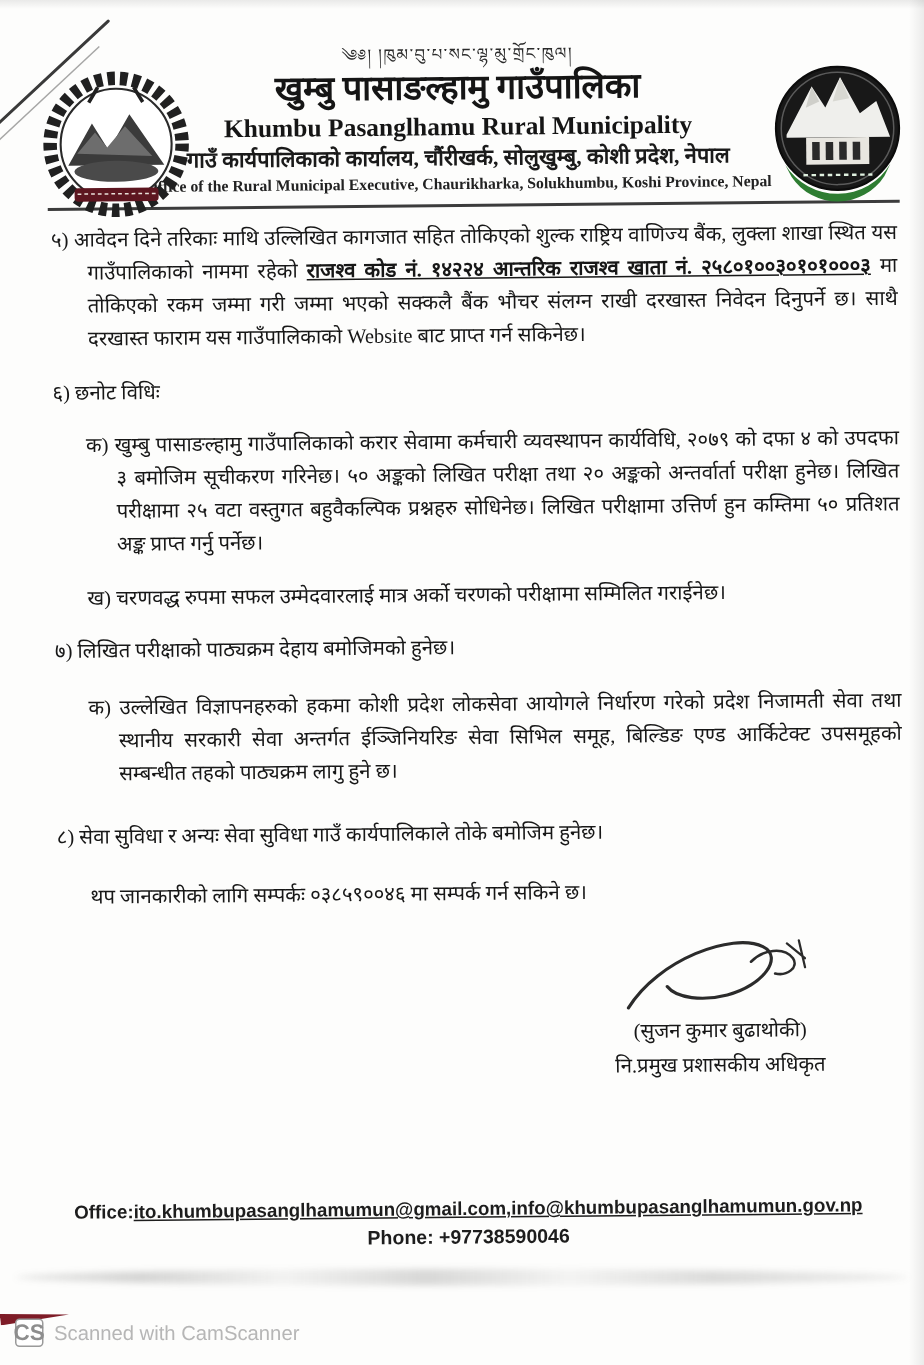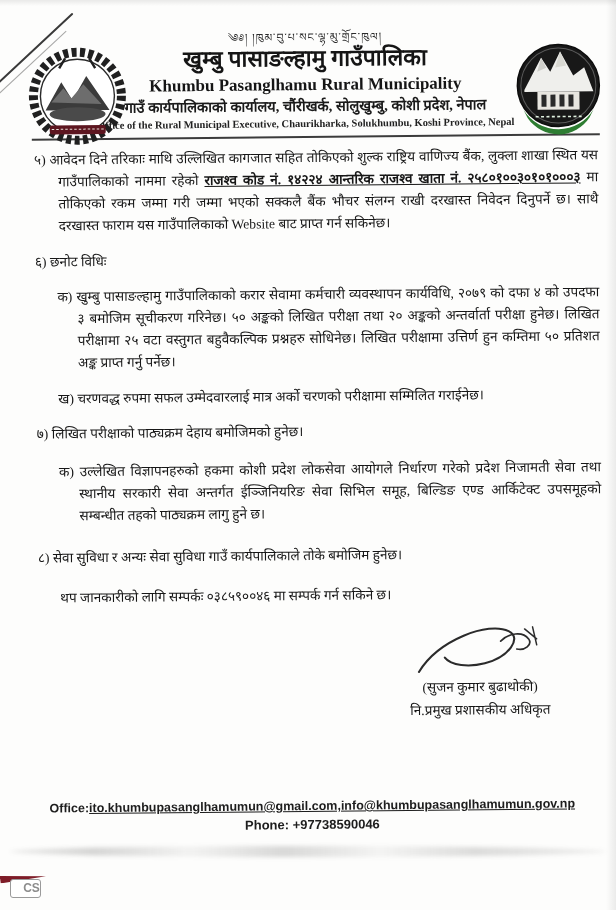--- a/index.html
+++ b/index.html
@@ -82,21 +82,21 @@
   }
   
   .cam-bar{
     position:absolute;left:0;top:866px;width:100%;height:44px;
     display:flex;align-items:center;gap:7px;padding-left:10px;box-sizing:border-box;
     font-family:"Liberation Sans","DejaVu Sans",sans-serif;
   }
   .cs-badge{
     width:17px;height:17px;border:1.6px solid #9a9a9a;border-radius:3px;
     display:flex;align-items:center;justify-content:center;
-    font-size:12px;font-weight:bold;color:#8d8d8d;background:#fff;flex:0 0 auto;padding-left:12px;
+    font-size:15px;font-weight:bold;color:#8d8d8d;background:#fff;flex:0 0 auto;
   }
   .cam-text{font-size:13.5px;color:#b6b6b6;}
 </style>
 </head>
 <body>
 
 <div class="page">
   <div class="sheet">
 
     <div class="doc-header">
@@ -178,14 +178,15 @@
 
   </div>
 
   <div class="corner-line"></div>
   <div class="corner-line2"></div>
   <div class="smudge"></div>
   <div class="maroon-wedge"></div>
 
   <div class="cam-bar">
     <span class="cs-badge">CS</span>
+    <span class="cam-text">Scanned with CamScanner</span>
   </div>
 </div>
 
 </body></html>

